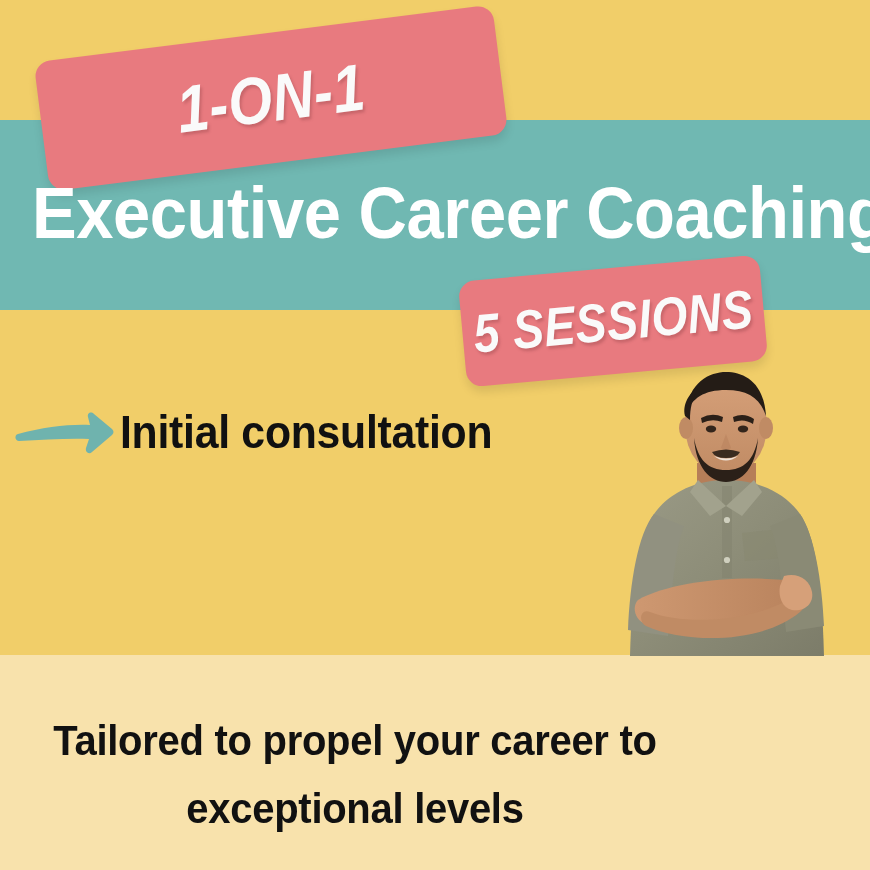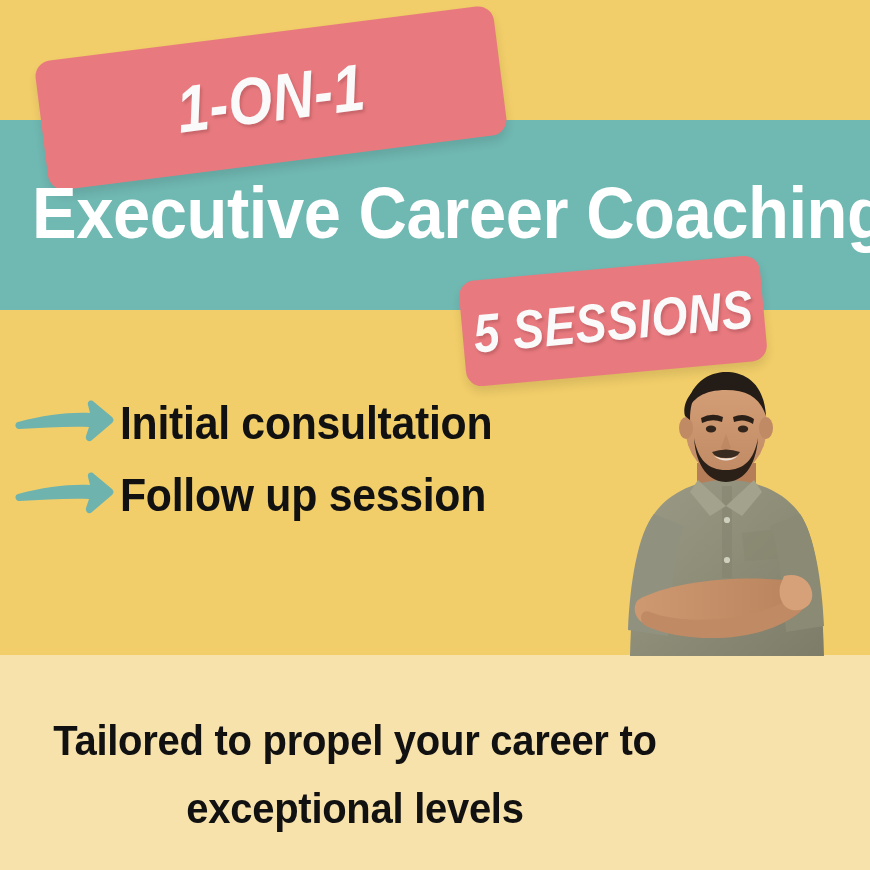--- a/index.html
+++ b/index.html
@@ -69,21 +69,21 @@
     transform-origin:left center;
     white-space:nowrap;
   }
 
   
   #feature-list{
     position:absolute;left:14px;top:396px;
     width:600px;
   }
   .feature-row{
-    display:flex;
+    display:flex;align-items:center;
     height:72px;
   }
   .arrow-icon{
     width:102px;height:48px;flex:0 0 102px;
     display:block;
   }
   .feature-label{
     color:#111111;
     font-size:46px;
     font-weight:bold;
@@ -210,28 +210,20 @@
     <div class="feature-row">
       <svg class="arrow-icon" viewBox="0 0 102 48">
         <path d="M4 26 C 30 19 56 16 76 17 L 74 9 C 73 5 77 3 80 6
                  L 98 21 C 100 23 100 25 98 27 L 78 44 C 75 47 71 44 72 40
                  L 75 31 C 54 30 29 32 5 33 C 1 33 0 27 4 26 Z" fill="#6FB3AE"></path>
       </svg>
       <span class="feature-label">Initial consultation</span>
     </div>
 
 
-    <div class="feature-row">
-      <svg class="arrow-icon" viewBox="0 0 102 48">
-        <path d="M4 26 C 30 19 56 16 76 17 L 74 9 C 73 5 77 3 80 6
-                 L 98 21 C 100 23 100 25 98 27 L 78 44 C 75 47 71 44 72 40
-                 L 75 31 C 54 30 29 32 5 33 C 1 33 0 27 4 26 Z" fill="#6FB3AE"></path>
-      </svg>
-      <span class="feature-label">Follow up session</span>
-    </div>
 
   </div>
 
   <div id="tagline">
     <span class="tagline-line">Tailored to propel your career to</span>
     <span class="tagline-line">exceptional levels</span>
   </div>
 
 </div>
 

